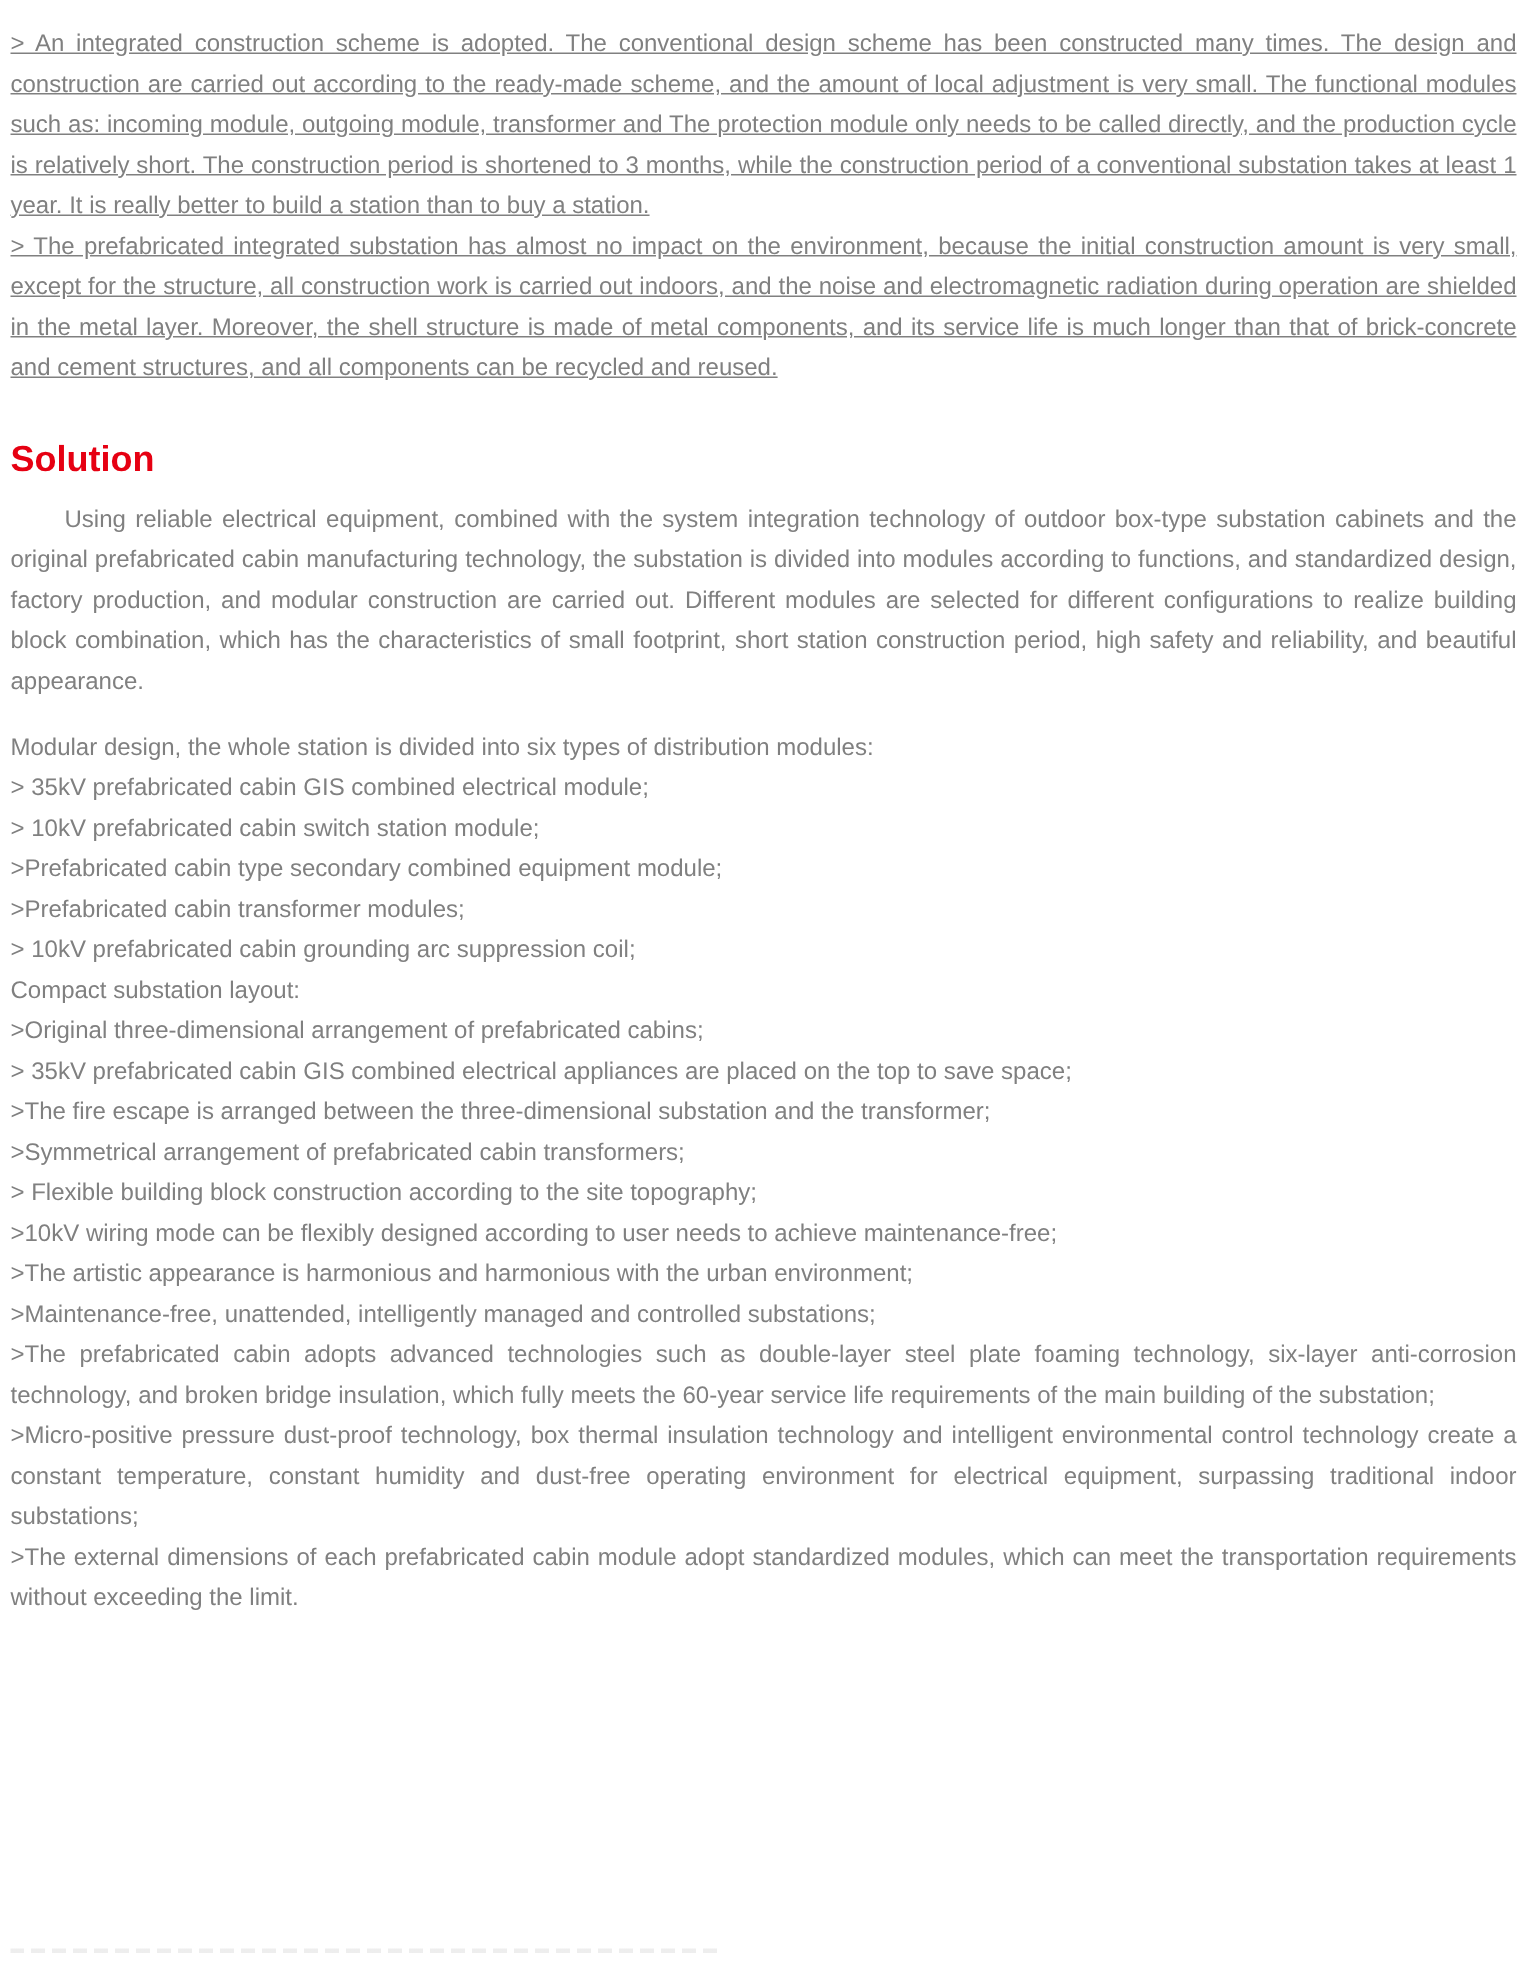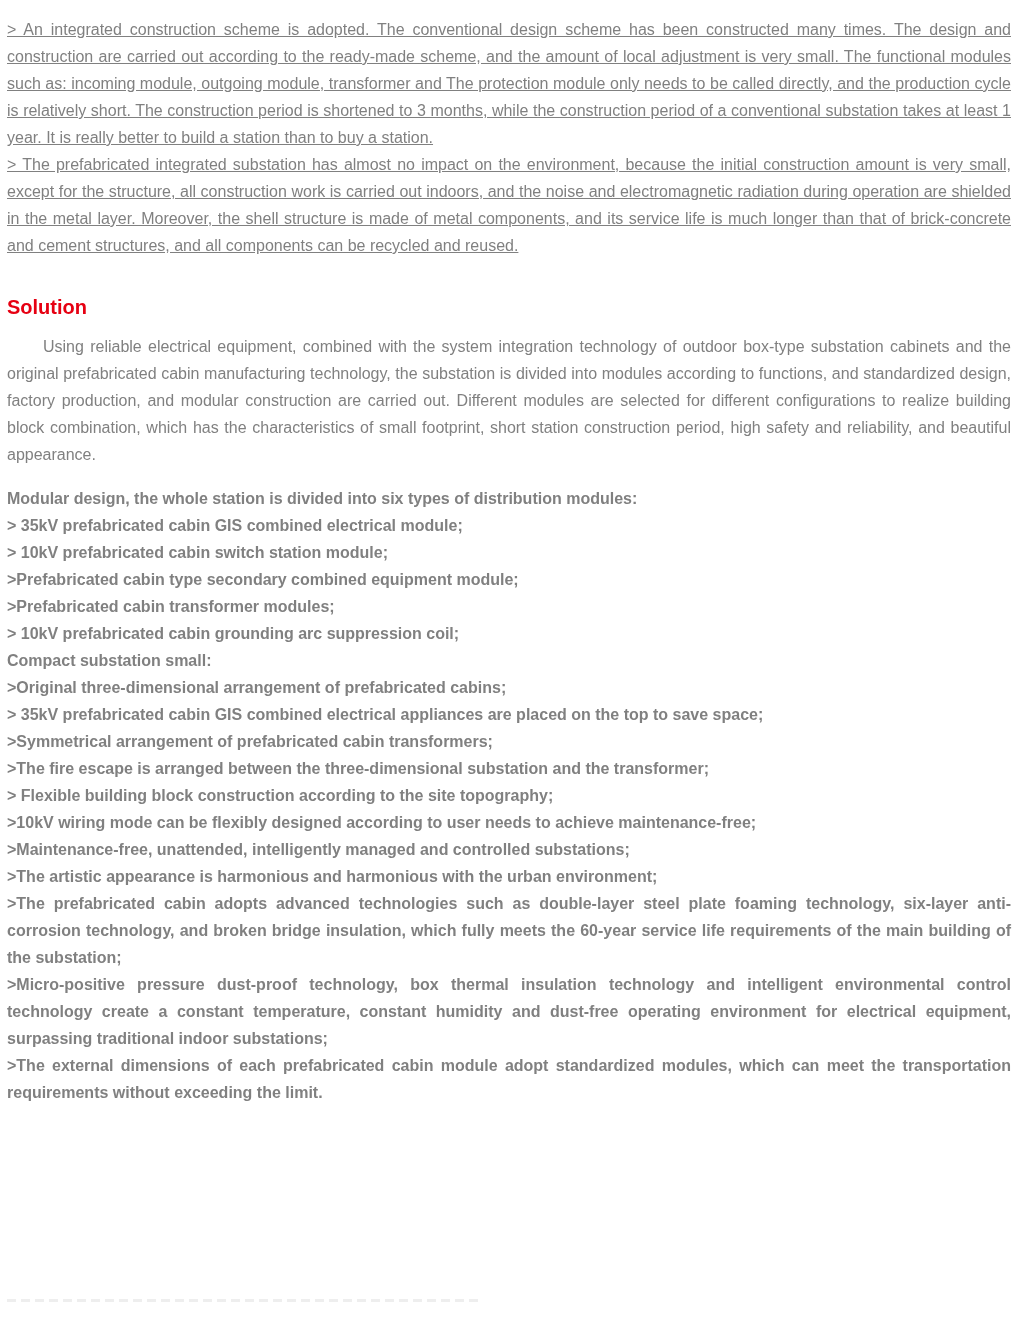--- a/index.html
+++ b/index.html
@@ -19,37 +19,36 @@
   .content {
     padding: 16px 9px 0 7px;
   }
   .para {
     text-align: justify;
     margin: 0;
     text-decoration: underline;
   }
   .section-heading {
     color: #e60012;
-    font-size: 20px;
+    font-size: 24px;
     font-weight: bold;
     line-height: 30px;
     margin: 33px 0 11px 0;
     text-align: left;
   }
   .solution-para {
     text-align: justify;
     text-indent: 36px;
     margin: 0;
   }
   .solution-lines {
     margin-top: 17px;
   }
   .line-item {
     text-align: justify;
-    font-weight: bold;
   }
   
   .cutoff-artifact {
     position: absolute;
     left: 7px;
     top: 1299px;
     width: 474px;
     height: 3px;
     background: repeating-linear-gradient(
       90deg,
@@ -72,29 +71,29 @@
 
   <p class="solution-para">Using reliable electrical equipment, combined with the system integration technology of outdoor box-type substation cabinets and the original prefabricated cabin manufacturing technology, the substation is divided into modules according to functions, and standardized design, factory production, and modular construction are carried out. Different modules are selected for different configurations to realize building block combination, which has the characteristics of small footprint, short station construction period, high safety and reliability, and beautiful appearance.</p>
 
   <div class="solution-lines">
       <div class="line-item">Modular design, the whole station is divided into six types of distribution modules:</div>
       <div class="line-item">&gt; 35kV prefabricated cabin GIS combined electrical module;</div>
       <div class="line-item">&gt; 10kV prefabricated cabin switch station module;</div>
       <div class="line-item">&gt;Prefabricated cabin type secondary combined equipment module;</div>
       <div class="line-item">&gt;Prefabricated cabin transformer modules;</div>
       <div class="line-item">&gt; 10kV prefabricated cabin grounding arc suppression coil;</div>
-      <div class="line-item">Compact substation small:</div>
+      <div class="line-item">Compact substation layout:</div>
       <div class="line-item">&gt;Original three-dimensional arrangement of prefabricated cabins;</div>
       <div class="line-item">&gt; 35kV prefabricated cabin GIS combined electrical appliances are placed on the top to save space;</div>
+      <div class="line-item">&gt;The fire escape is arranged between the three-dimensional substation and the transformer;</div>
       <div class="line-item">&gt;Symmetrical arrangement of prefabricated cabin transformers;</div>
-      <div class="line-item">&gt;The fire escape is arranged between the three-dimensional substation and the transformer;</div>
       <div class="line-item">&gt; Flexible building block construction according to the site topography;</div>
       <div class="line-item">&gt;10kV wiring mode can be flexibly designed according to user needs to achieve maintenance-free;</div>
+      <div class="line-item">&gt;The artistic appearance is harmonious and harmonious with the urban environment;</div>
       <div class="line-item">&gt;Maintenance-free, unattended, intelligently managed and controlled substations;</div>
-      <div class="line-item">&gt;The artistic appearance is harmonious and harmonious with the urban environment;</div>
       <div class="line-item">&gt;The prefabricated cabin adopts advanced technologies such as double-layer steel plate foaming technology, six-layer anti-corrosion technology, and broken bridge insulation, which fully meets the 60-year service life requirements of the main building of the substation;</div>
       <div class="line-item">&gt;Micro-positive pressure dust-proof technology, box thermal insulation technology and intelligent environmental control technology create a constant temperature, constant humidity and dust-free operating environment for electrical equipment, surpassing traditional indoor substations;</div>
       <div class="line-item">&gt;The external dimensions of each prefabricated cabin module adopt standardized modules, which can meet the transportation requirements without exceeding the limit.</div>
     </div>
 
 </div>
 
 <div class="cutoff-artifact"></div>
 
 </body></html>

